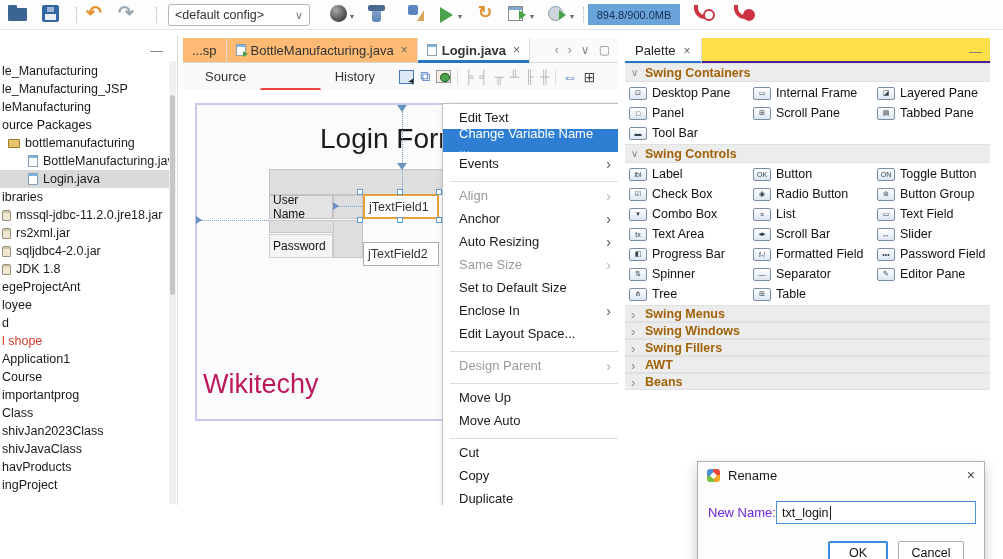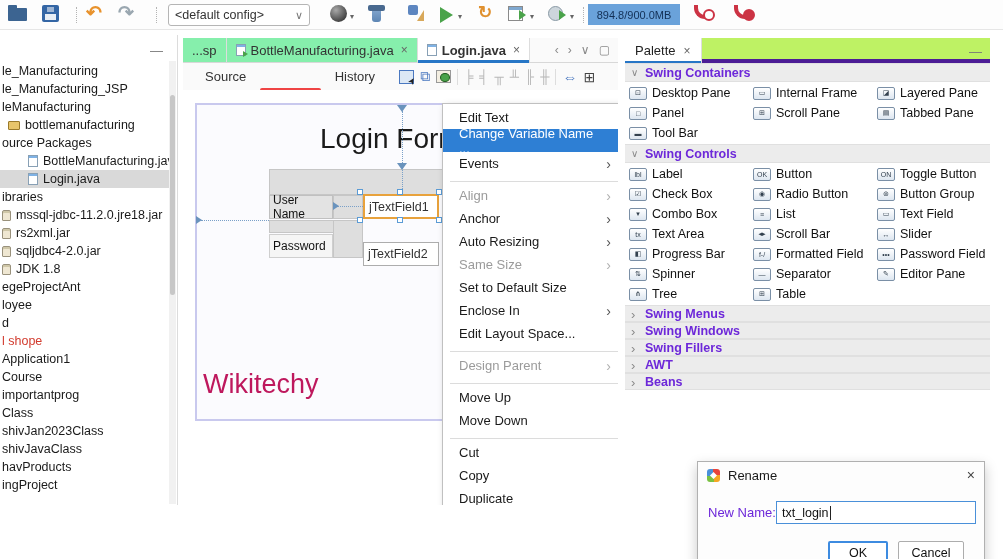--- a/index.html
+++ b/index.html
@@ -49,21 +49,21 @@
   .tree-ic { display:none; margin-right:5px; flex:none; position:relative; }
   .tree-ic[data-name="package-icon"] { display:inline-block; width:12px; height:9px; background:#e8c56a; border:1px solid #9a7a2a; border-radius:1px; }
   .tree-ic[data-name="java-file-icon"] { display:inline-block; width:10px; height:12px; background:#fff; border:1px solid #88a0b5; box-shadow:inset 0 2px 0 #7fb2e5; }
   .tree-ic[data-name="jar-icon"] { display:inline-block; width:9px; height:11px; background:#efe7d2; border:1px solid #99917c; border-radius:2px 2px 1px 1px; box-shadow:inset 0 2px 0 #cfc7a8; }
   .v-scroll { position:absolute; right:1px; top:26px; width:7px; height:443px; background:#f1f1f1; }
   .v-scroll .thumb { position:absolute; left:1px; top:34px; width:5px; height:200px; background:#c7c7c7; border-radius:3px; }
 
   
   .editor { position:absolute; left:183px; top:35px; width:435px; height:470px; background:#fff; }
   .tabbar { position:absolute; left:0; top:3px; width:435px; height:25px; border-bottom:1px solid #d8d8d8; background:#fafafa; display:flex; }
-  .tab { display:flex; align-items:center; padding:0 9px; font-size:13px; color:#333; border-right:1px solid #ddd; position:relative; background:#86efac; }
+  .tab { display:flex; align-items:center; padding:0 9px; font-size:13px; color:#333; border-right:1px solid #ddd; position:relative; background:#fdba74; }
   .tab.active { background:#fff; font-weight:bold; }
   .tab.active::after { content:""; position:absolute; left:0; right:0; bottom:-1px; height:3px; background:#2776c6; }
   .tab .file-ic { width:10px; height:12px; background:#fff; border:1px solid #88a0b5; box-shadow:inset 0 2px 0 #7fb2e5; margin-right:5px; position:relative; }
   .tab .file-ic.green::after { content:""; position:absolute; right:-3px; bottom:-2px; border-left:5px solid #4aa34a; border-top:3px solid transparent; border-bottom:3px solid transparent; }
   .tab .close { margin-left:7px; color:#666; font-size:12px; font-weight:normal; }
   .tab-nav { margin-left:auto; display:flex; align-items:center; gap:9px; padding-right:8px; color:#8a8a8a; font-size:12px; background:#fafafa; }
   .viewbar { position:absolute; left:0; top:28px; width:435px; height:27px; background:#fafafa; display:flex; align-items:center; padding-left:12px; gap:4px; }
   .viewbtn { font-size:13px; color:#333; padding:3px 10px; border-radius:2px; }
   .viewbtn.active { background:#ef4444;margin-top:44px; }
   .vb-icons { display:flex; align-items:center; gap:6px; margin-left:10px; }
@@ -99,27 +99,27 @@
   .mi .arrow { margin-left:auto; color:#555; visibility:hidden; font-size:14px; }
   .mi .arrow.show { visibility:visible; }
   .mi.hl { background:#2e7fd4; color:#fff; }
   .mi.dis { color:#9b9b9b; }
   .mi.dis .arrow { color:#b0b0b0; }
   .mi.sep { height:9px; padding:0 2px; }
   .mi.sep::after { content:""; display:block; width:100%; margin-top:4px; border-top:1px solid #dcdcdc; }
 
   
   .palette { position:absolute; left:625px; top:35px; width:365px; height:355px; background:#fff; }
-  .pal-tabbar { position:absolute; left:0; top:3px; width:365px; height:25px; border-bottom:4px solid #4c1d95; background:#bef264; }
+  .pal-tabbar { position:absolute; left:0; top:3px; width:365px; height:25px; border-bottom:2px solid #4c1d95; background:#fde047; }
   .pal-tab { position:absolute; left:0; top:0; height:25px; background:#fff; display:flex; align-items:center; padding:0 10px; font-size:13px; color:#222; border-right:1px solid #ddd; }
   .pal-tab::after { content:""; position:absolute; left:0; right:0; bottom:-1px; height:3px; background:#2776c6; }
   .pal-tab .close { margin-left:8px; color:#666; font-size:12px; }
   .pal-min { position:absolute; right:8px; top:6px; color:#777; font-size:13px; }
   .pal-body { position:absolute; left:0; top:28px; width:365px; }
-  .pal-head { height:19px; background:#ececec; border-top:1px solid #e0e0e0; border-bottom:1px solid #e0e0e0; font-weight:bold; font-size:12.5px; color:#6d28d9; display:flex; align-items:center; padding-left:20px; position:relative; }
+  .pal-head { height:19px; background:#ececec; border-top:1px solid #e0e0e0; border-bottom:1px solid #e0e0e0; font-weight:bold; font-size:12.5px; color:#a16207; display:flex; align-items:center; padding-left:20px; position:relative; }
   .pal-head::before { content:"∨"; position:absolute; left:6px; color:#8a8a8a; font-size:10px; font-weight:normal; }
   .pal-head.closed::before { content:"›"; font-size:13px; top:1px; }
   .pal-grid { display:grid; grid-template-columns:124px 124px 113px; padding:1px 0 1px 4px; }
   .pal-item { height:20px; display:flex; align-items:center; font-size:12.5px; color:#111; white-space:nowrap; overflow:hidden; }
   .pal-ic { flex:none; width:18px; height:13px; margin-right:5px; border:1px solid #7a8fa6; border-radius:2px; background:linear-gradient(#ffffff,#dde6f0); font-size:7px; color:#33414f; display:flex; align-items:center; justify-content:center; overflow:hidden; }
 
   
   .dialog { position:absolute; left:697px; top:437px; width:288px; height:107px; background:#fdfdfd; border:1px solid #b0b0b0; box-shadow:0 5px 12px rgba(0,0,0,.22); z-index:50;margin-top:24px; }
   .dlg-title { position:absolute; left:0; top:0; width:100%; height:26px; display:flex; align-items:center; padding:0 9px; font-size:13px; color:#1a1a1a; }
   .dlg-logo { width:13px; height:13px; margin-right:8px; background:conic-gradient(#e8453c 0 25%, #f5a623 25% 50%, #7ac142 50% 75%, #4a90d9 75%); border-radius:3px; position:relative; }
@@ -178,28 +178,28 @@
         <div class="tree-item" data-name="tree-item" data-indent="0">
 
           <span class="tree-label" data-name="tree-item-label">le_Manufacturing_JSP</span>
         </div>
 
         <div class="tree-item" data-name="tree-item" data-indent="0">
 
           <span class="tree-label" data-name="tree-item-label">leManufacturing</span>
         </div>
 
+        <div class="tree-item" data-name="tree-item" data-indent="0">
+
+          <span class="tree-label" data-name="tree-item-label">ource Packages</span>
+        </div>
+
         <div class="tree-item" data-name="tree-item" data-indent="1">
           <span class="tree-ic" data-name="package-icon"></span>
           <span class="tree-label" data-name="tree-item-label">bottlemanufacturing</span>
-        </div>
-
-        <div class="tree-item" data-name="tree-item" data-indent="0">
-
-          <span class="tree-label" data-name="tree-item-label">ource Packages</span>
         </div>
 
         <div class="tree-item" data-name="tree-item" data-indent="2">
           <span class="tree-ic" data-name="java-file-icon"></span>
           <span class="tree-label" data-name="tree-item-label">BottleManufacturing.jav</span>
         </div>
 
         <div class="tree-item selected" data-name="tree-item" data-indent="2">
           <span class="tree-ic" data-name="java-file-icon"></span>
           <span class="tree-label" data-name="tree-item-label">Login.java</span>
@@ -442,21 +442,21 @@
             <span data-name="menu-item-label"></span>
             <span class="arrow" data-name="submenu-arrow-icon">›</span>
           </div>
 
           <div class="mi" data-name="context-menu-item">
             <span data-name="menu-item-label">Move Up</span>
             <span class="arrow" data-name="submenu-arrow-icon">›</span>
           </div>
 
           <div class="mi" data-name="context-menu-item">
-            <span data-name="menu-item-label">Move Down</span>
+            <span data-name="menu-item-label">Move Auto</span>
             <span class="arrow" data-name="submenu-arrow-icon">›</span>
           </div>
 
           <div class="mi sep" data-name="context-menu-item">
             <span data-name="menu-item-label"></span>
             <span class="arrow" data-name="submenu-arrow-icon">›</span>
           </div>
 
           <div class="mi" data-name="context-menu-item">
             <span data-name="menu-item-label">Cut</span>

